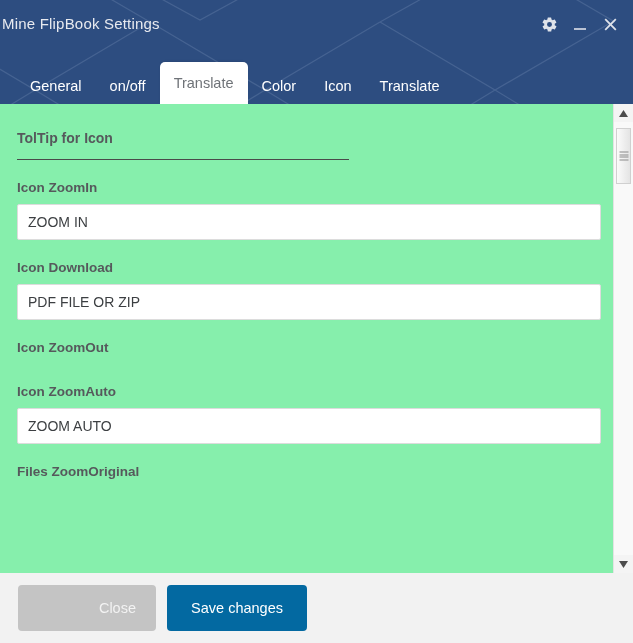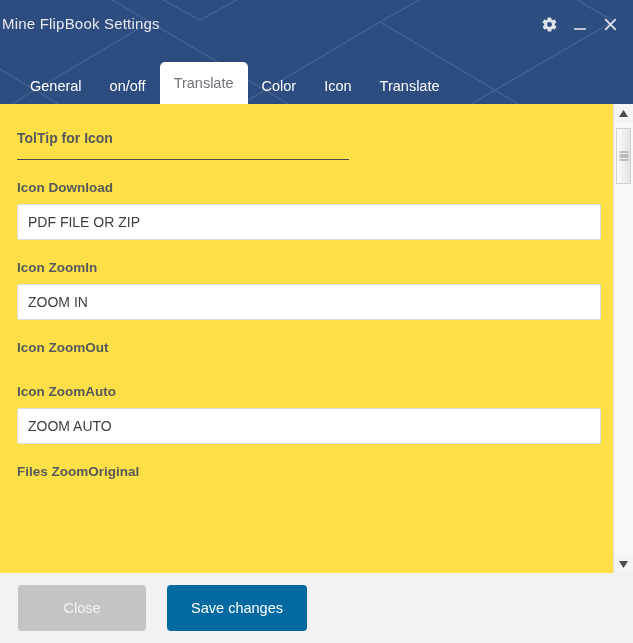--- a/index.html
+++ b/index.html
@@ -100,21 +100,21 @@
     box-shadow: 0 -1px 2px rgba(0,0,0,0.08);
   }
 
   
   .content {
     position: absolute;
     left: 0;
     top: 104px;
     width: 633px;
     height: 469px;
-    background: #fde047;
+    background: #86efac;
     overflow: hidden;
   }
   .content-inner {
     position: absolute;
     left: 0;
     top: 0;
     width: 613px;
     padding: 0 0 0 0;
     box-sizing: border-box;
   }
@@ -234,23 +234,24 @@
     height: 46px;
     border: none;
     border-radius: 4px;
     font-family: "Liberation Sans", sans-serif;
     font-size: 14.5px;
     cursor: pointer;
     padding: 0 20px;
   }
   .btn-close {
     left: 18px;
-    width: 128px;
+    width: 138px;
     background: #c4c4c4;
     color: #f3f3f3;
+    text-align: right;
   }
   .btn-save {
     left: 167px;
     width: 140px;
     background: #0369a1;
     color: #ffffff;
   }
 </style>
 </head>
 <body>
@@ -309,27 +310,27 @@
     </div>
   </div>
 
   <div class="content">
     <div class="content-inner">
 
       <div class="section-title">TolTip for Icon</div>
       <div class="section-rule"></div>
 
       <div class="field">
+        <div class="field-label">Icon ZoomIn</div>
+        <input class="field-input" type="text" value="ZOOM IN" style="">
+      </div>
+
+      <div class="field">
         <div class="field-label">Icon Download</div>
         <input class="field-input" type="text" value="PDF FILE OR ZIP" style="">
-      </div>
-
-      <div class="field">
-        <div class="field-label">Icon ZoomIn</div>
-        <input class="field-input" type="text" value="ZOOM IN" style="">
       </div>
 
       <div class="field">
         <div class="field-label">Icon ZoomOut</div>
       </div>
 
       <div class="field">
         <div class="field-label">Icon ZoomAuto</div>
         <input class="field-input" type="text" value="ZOOM AUTO" style="">
       </div>

